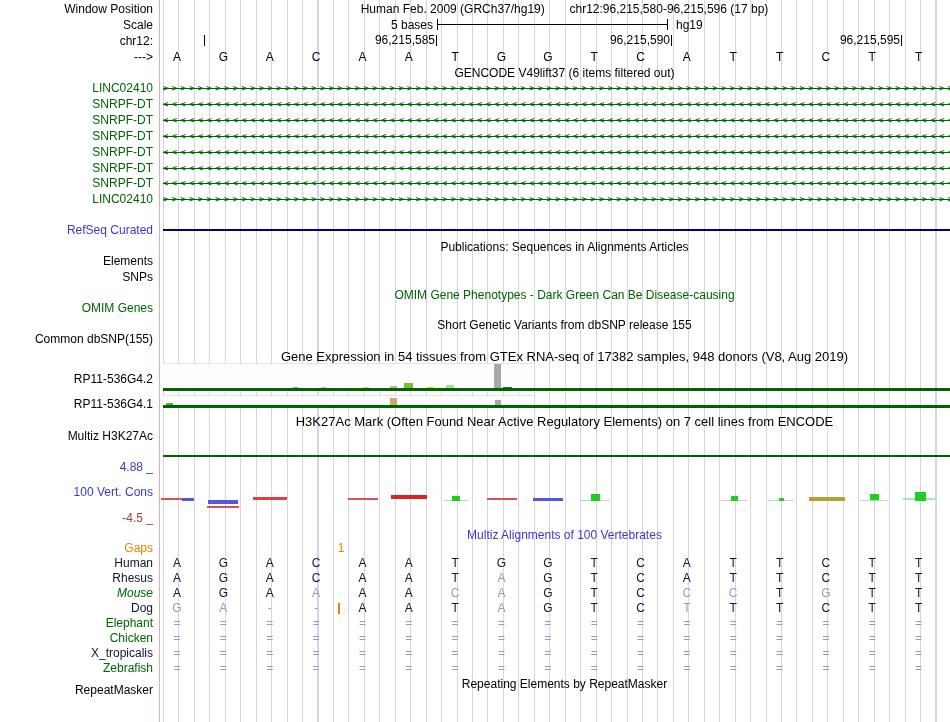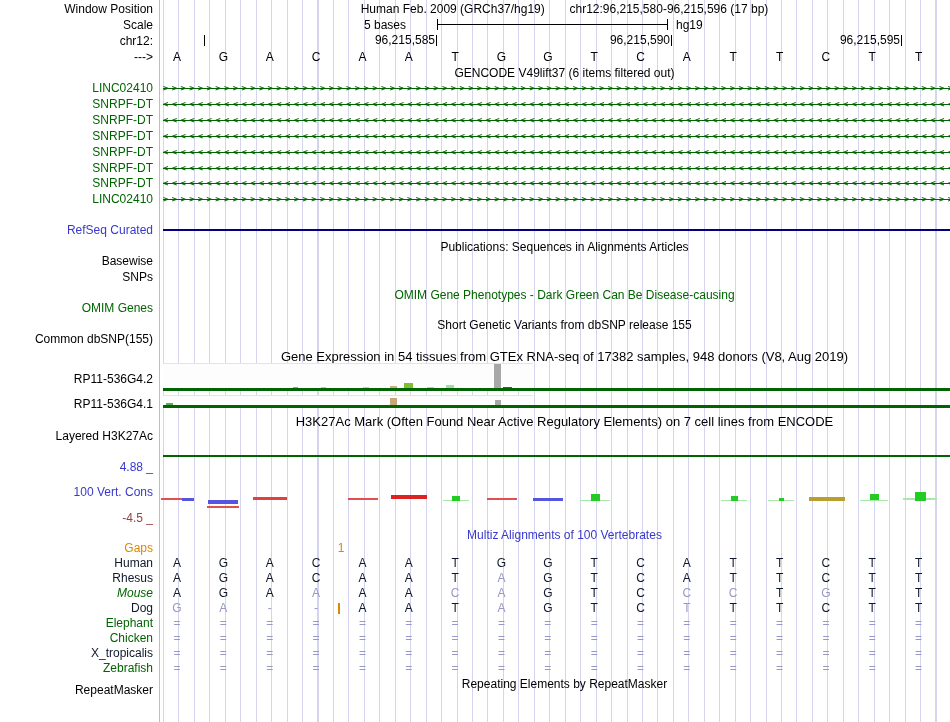--- a/index.html
+++ b/index.html
@@ -38,21 +38,21 @@
   <div class="pinkline"></div>
 
   <div class="lbl" style="top:2px">Window Position</div>
   <div class="title" style="top:2px">
     <span>Human Feb. 2009 (GRCh37/hg19)</span>
     <span style="display:inline-block;width:18px"></span>
     <span>chr12:96,215,580-96,215,596 (17 bp)</span>
   </div>
 
   <div class="lbl" style="top:18px">Scale</div>
-  <div style="position:absolute;top:18px;left:337px;width:96px;text-align:center;height:14px;line-height:14px">5 bases</div>
+  <div style="position:absolute;top:18px;left:337px;width:96px;text-align:right;height:14px;line-height:14px">5 bases</div>
   <div class="scalebar"></div>
   <div style="position:absolute;top:18px;left:676px;height:14px;line-height:14px">hg19</div>
 
   <div class="lbl" style="top:34px">chr12:</div>
   <div class="tick" style="left:204px;top:35px"></div>
   <div class="coord" style="top:34px;left:345px">96,215,585</div>
   <div class="tick" style="left:436px;top:35px"></div>
   <div class="coord" style="top:34px;left:580px">96,215,590</div>
   <div class="tick" style="left:671px;top:35px"></div>
   <div class="coord" style="top:34px;left:810px">96,215,595</div>
@@ -104,21 +104,21 @@
       <div class="generow" style="top: 176.4px;">&lt;&lt;&lt;&lt;&lt;&lt;&lt;&lt;&lt;&lt;&lt;&lt;&lt;&lt;&lt;&lt;&lt;&lt;&lt;&lt;&lt;&lt;&lt;&lt;&lt;&lt;&lt;&lt;&lt;&lt;&lt;&lt;&lt;&lt;&lt;&lt;&lt;&lt;&lt;&lt;&lt;&lt;&lt;&lt;&lt;&lt;&lt;&lt;&lt;&lt;&lt;&lt;&lt;&lt;&lt;&lt;&lt;&lt;&lt;&lt;&lt;&lt;&lt;&lt;&lt;&lt;&lt;&lt;&lt;&lt;&lt;&lt;&lt;&lt;&lt;&lt;&lt;&lt;&lt;&lt;&lt;&lt;&lt;&lt;&lt;&lt;&lt;&lt;&lt;&lt;&lt;&lt;&lt;&lt;&lt;&lt;</div>
       <div class="lbl green" style="top: 192.3px;">LINC02410</div>
       <div class="geneline" style="top: 199.3px;"></div>
       <div class="generow" style="top: 192.3px;">&gt;&gt;&gt;&gt;&gt;&gt;&gt;&gt;&gt;&gt;&gt;&gt;&gt;&gt;&gt;&gt;&gt;&gt;&gt;&gt;&gt;&gt;&gt;&gt;&gt;&gt;&gt;&gt;&gt;&gt;&gt;&gt;&gt;&gt;&gt;&gt;&gt;&gt;&gt;&gt;&gt;&gt;&gt;&gt;&gt;&gt;&gt;&gt;&gt;&gt;&gt;&gt;&gt;&gt;&gt;&gt;&gt;&gt;&gt;&gt;&gt;&gt;&gt;&gt;&gt;&gt;&gt;&gt;&gt;&gt;&gt;&gt;&gt;&gt;&gt;&gt;&gt;&gt;&gt;&gt;&gt;&gt;&gt;&gt;&gt;&gt;&gt;&gt;&gt;&gt;&gt;&gt;&gt;&gt;&gt;&gt;</div>
     </div>
 
   <div class="lbl blue" style="top:223px">RefSeq Curated</div>
   <div class="hline" style="top:229px;height:2px;background:#000080"></div>
 
   <div class="title" style="top:240px">Publications: Sequences in Alignments Articles</div>
-  <div class="lbl" style="top:254px">Basewise</div>
+  <div class="lbl" style="top:254px">Elements</div>
   <div class="lbl" style="top:270px">SNPs</div>
 
   <div class="title green" style="top:288px">OMIM Gene Phenotypes - Dark Green Can Be Disease-causing</div>
   <div class="lbl green" style="top:301px">OMIM Genes</div>
 
   <div class="title" style="top:318px">Short Genetic Variants from dbSNP release 155</div>
   <div class="lbl" style="top:332px">Common dbSNP(155)</div>
 
   <div class="title title-lg" style="top:350px">Gene Expression in 54 tissues from GTEx RNA-seq of 17382 samples, 948 donors (V8, Aug 2019)</div>
   <div class="band" style="top:363px;height:25px" id="gtex-band-0">
@@ -136,21 +136,21 @@
   <div class="hline" style="top:388px;height:3px;background:#006400"></div>
   <div class="band" style="top:395px;height:10px" id="gtex-band-1">
       <div class="bar" style="left: 2.5px; top: 7px; width: 7px; height: 3px; background: rgb(96, 168, 96);"></div>
       <div class="bar" style="left: 226.5px; top: 2px; width: 7px; height: 8px; background: rgb(200, 168, 120);"></div>
       <div class="bar" style="left: 332px; top: 4px; width: 6px; height: 6px; background: rgb(168, 168, 168);"></div>
     </div>
   <div class="lbl" style="top:397px">RP11-536G4.1</div>
   <div class="hline" style="top:405px;height:3px;background:#006400"></div>
 
   <div class="title title-lg" style="top:415px">H3K27Ac Mark (Often Found Near Active Regulatory Elements) on 7 cell lines from ENCODE</div>
-  <div class="lbl" style="top:429px">Layered H3K27Ac</div>
+  <div class="lbl" style="top:429px">Multiz H3K27Ac</div>
   <div class="hline" style="top:455px;height:2px;background:#006400"></div>
 
   <div class="lbl blue" style="top:460px">4.88 _</div>
   <div class="lbl blue" style="top:485px">100 Vert. Cons</div>
   <div id="cons-marks">
       <div class="mark" style="left: 161px; top: 498px; width: 32px; height: 2px; background: rgb(224, 80, 80);"></div>
       <div class="mark" style="left: 182px; top: 497.5px; width: 12px; height: 3px; background: rgb(85, 85, 221);"></div>
       <div class="mark" style="left: 208px; top: 500px; width: 30px; height: 4px; background: rgb(85, 85, 221);"></div>
       <div class="mark" style="left: 207px; top: 506px; width: 32px; height: 2px; background: rgb(224, 80, 80);"></div>
       <div class="mark" style="left: 253px; top: 496.5px; width: 34px; height: 3px; background: rgb(224, 64, 64);"></div>

